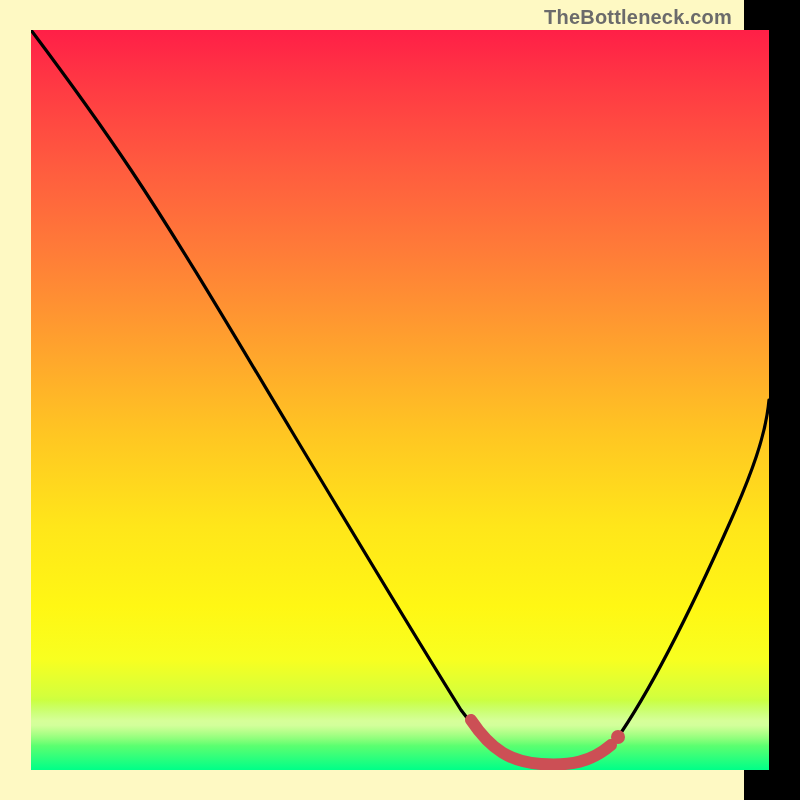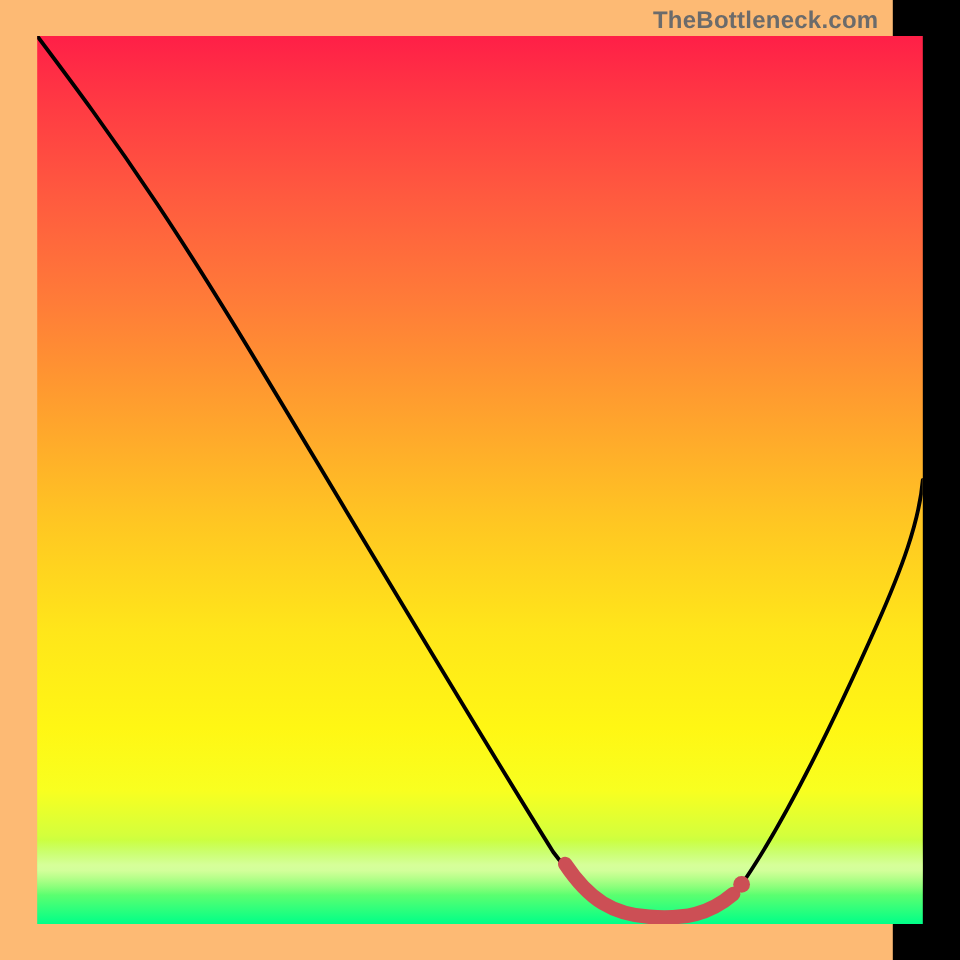--- a/index.html
+++ b/index.html
@@ -1,21 +1,21 @@
 <!DOCTYPE html>
 <html><head>
 <meta charset="utf-8">
 <style>
   * { margin: 0; padding: 0; box-sizing: border-box; }
   html, body { width: 800px; height: 800px; overflow: hidden; background: #000; }
   .frame {
     position: relative;
     width: 744px;
     height: 800px;
-    background: #fdba74;
+    background: #fef9c3;
   }
   .plot-area {
     position: absolute;
     left: 31px;
     top: 30px;
     width: 738px;
     height: 740px;
     background: linear-gradient(to bottom,
       #ff1f47 0%,
       #ff3b43 8%,

